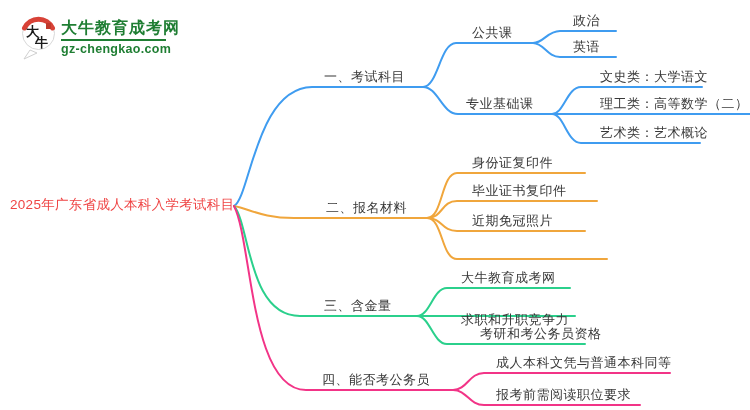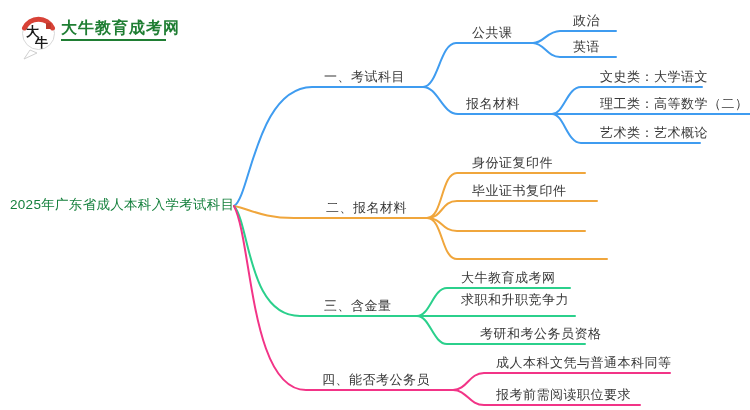--- a/index.html
+++ b/index.html
@@ -7,21 +7,21 @@
     position:relative; width:750px; height:410px;
     background:#fff; overflow:hidden;
     font-family:"Liberation Sans","DejaVu Sans",sans-serif;
   }
   #wires { position:absolute; left:0; top:0; }
   .node {
     position:absolute; color:#383838; font-size:13px; line-height:16px;
     white-space:nowrap; letter-spacing:0.5px;
   }
   .central {
-    position:absolute; left:10px; top:196px; color:#15803d;
+    position:absolute; left:10px; top:196px; color:#ef4444;
     font-size:13.5px; line-height:18px; white-space:nowrap; letter-spacing:0.3px;
   }
   
   #logo { position:absolute; left:20px; top:14px; display:flex; align-items:flex-start; }
   #logo-icon { width:38px; height:46px; }
   #logo-text { margin-left:3px; }
   .site-name { color:#1F7E33; font-size:16px; font-weight:bold; letter-spacing:1px; line-height:20px; margin-top:4px; }
   .logo-divider { height:2px; background:#1F7E33; width:105px; margin:1px 0 1px 0; }
   .site-url { color:#1F7E33; font-size:12.5px; font-weight:bold; letter-spacing:0.3px; line-height:14px; }
 </style>
@@ -70,40 +70,42 @@
       <path d="M10 36 L4 45 L17 39 Z" fill="#ffffff" stroke="#d0d0d0" stroke-width="1"></path>
       <circle cx="18.5" cy="19.5" r="16" fill="#ffffff" stroke="#d8d8d8" stroke-width="1"></circle>
       <path d="M4.5 14 A 15.5 15.5 0 0 1 32.5 14" fill="none" stroke="#D84237" stroke-width="5" stroke-linecap="round"></path>
       <text x="6" y="22" font-size="13" font-weight="bold" fill="#1a1a1a" font-family="DejaVu Sans, sans-serif">大</text>
       <text x="15" y="33" font-size="13" font-weight="bold" fill="#1a1a1a" font-family="DejaVu Sans, sans-serif">牛</text>
       <rect x="26" y="9" width="5" height="6" fill="#C0392B"></rect>
     </svg>
     <div id="logo-text">
       <div class="site-name">大牛教育成考网</div>
       <div class="logo-divider"></div>
+      <div class="site-url">gz-chengkao.com</div>
     </div>
   </div>
 
   <div class="central">2025年广东省成人本科入学考试科目</div>
 
   <div class="node" style="left:324px; top:69px">一、考试科目</div>
   <div class="node" style="left:472px; top:25px">公共课</div>
   <div class="node" style="left:573px; top:13px">政治</div>
   <div class="node" style="left:573px; top:39px">英语</div>
-  <div class="node" style="left:466px; top:96px">报名材料</div>
+  <div class="node" style="left:466px; top:96px">专业基础课</div>
   <div class="node" style="left:600px; top:69px">文史类：大学语文</div>
   <div class="node" style="left:600px; top:96px">理工类：高等数学（二）</div>
   <div class="node" style="left:600px; top:125px">艺术类：艺术概论</div>
 
   <div class="node" style="left:326px; top:200px">二、报名材料</div>
   <div class="node" style="left:472px; top:155px">身份证复印件</div>
   <div class="node" style="left:472px; top:183px">毕业证书复印件</div>
+  <div class="node" style="left:472px; top:213px">近期免冠照片</div>
 
   <div class="node" style="left:324px; top:298px">三、含金量</div>
   <div class="node" style="left:461px; top:270px">大牛教育成考网</div>
-  <div class="node" style="left:461px; top:292px">求职和升职竞争力</div>
+  <div class="node" style="left:461px; top:312px">求职和升职竞争力</div>
   <div class="node" style="left:480px; top:326px">考研和考公务员资格</div>
 
   <div class="node" style="left:322px; top:372px">四、能否考公务员</div>
   <div class="node" style="left:496px; top:387px">报考前需阅读职位要求</div>
   <div class="node" style="left:496px; top:355px">成人本科文凭与普通本科同等</div>
 
 </div>
 
 </body></html>

